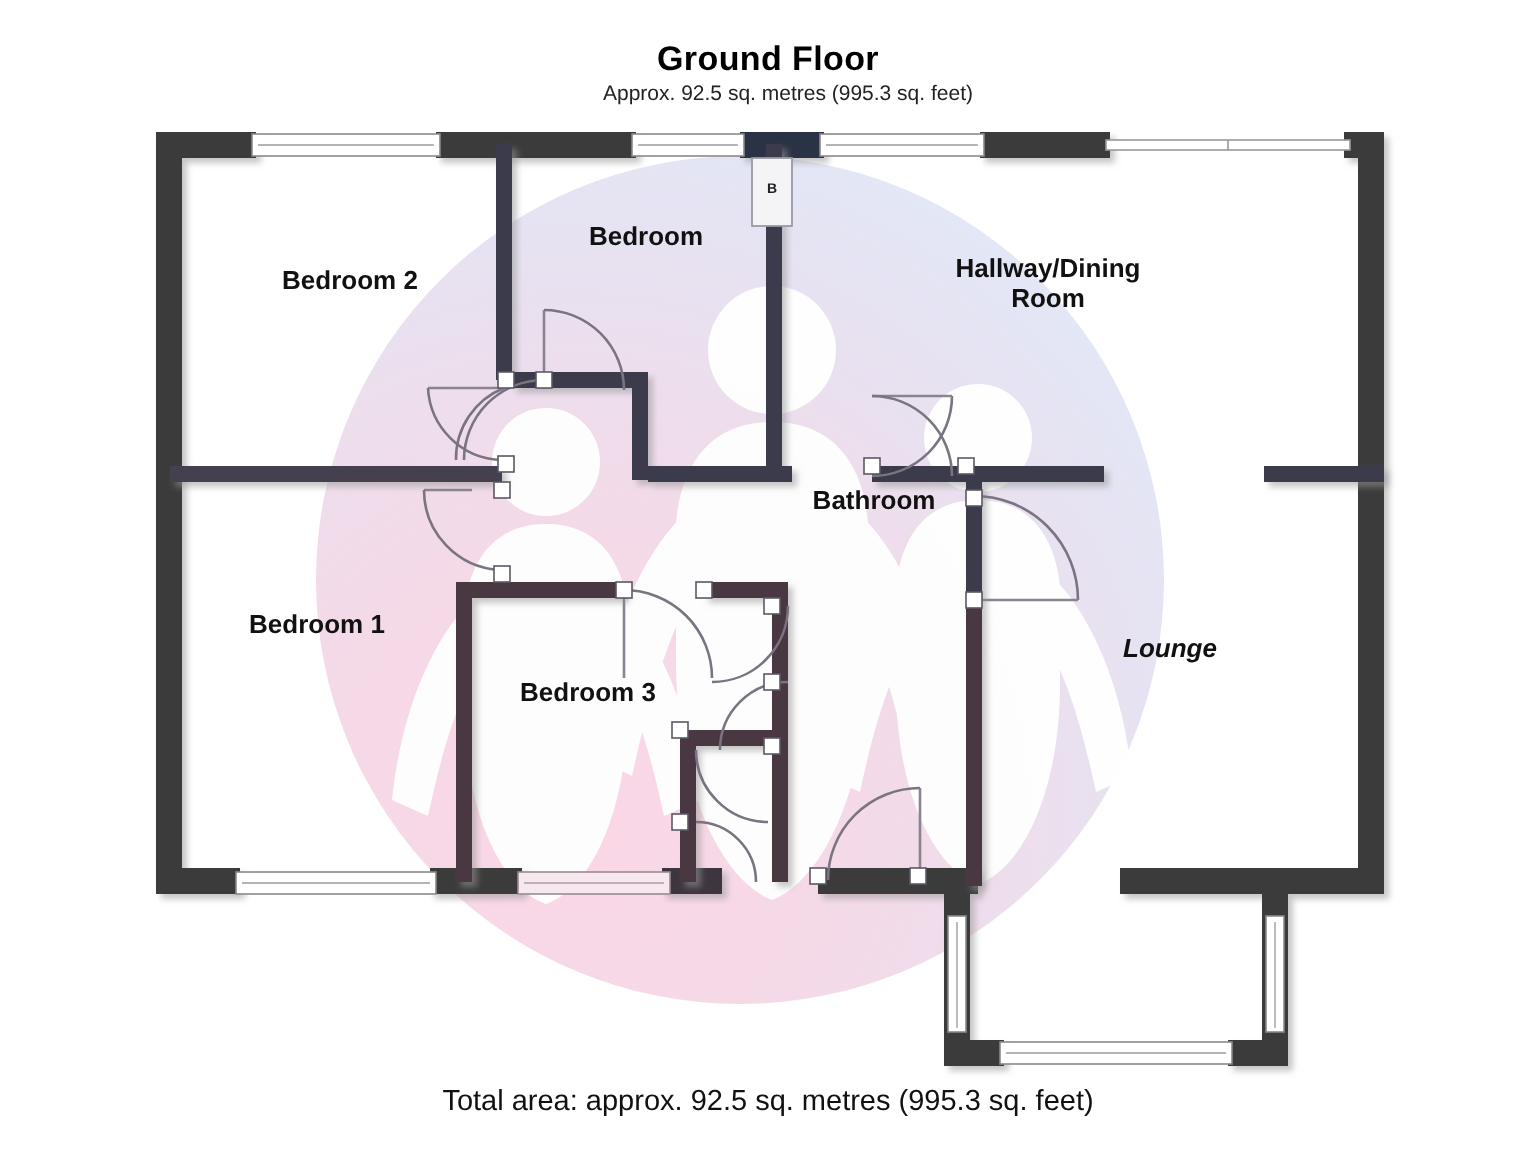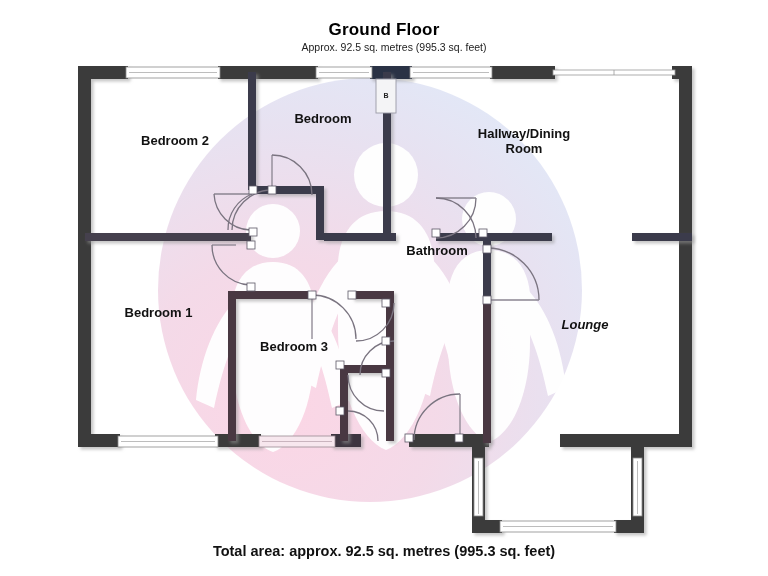--- a/index.html
+++ b/index.html
@@ -20,21 +20,21 @@
     letter-spacing:0.2px;
   }
   .subtitle{
     position:absolute;left:0;right:0;top:41px;
     text-align:center;
     font-size:10.5px;color:#222;margin-left:20px;
   }
   .totalarea{
     position:absolute;left:0;right:0;top:543px;
     text-align:center;
-    font-size:14.5px;color:#111;font-weight:bold;
+    font-size:14.5px;color:#111;
   }
 
   
   .plan{
     position:absolute;left:0;top:0;width:768px;height:576px;
   }
   .plan svg{display:block;}
 
   
   .rlabel{

